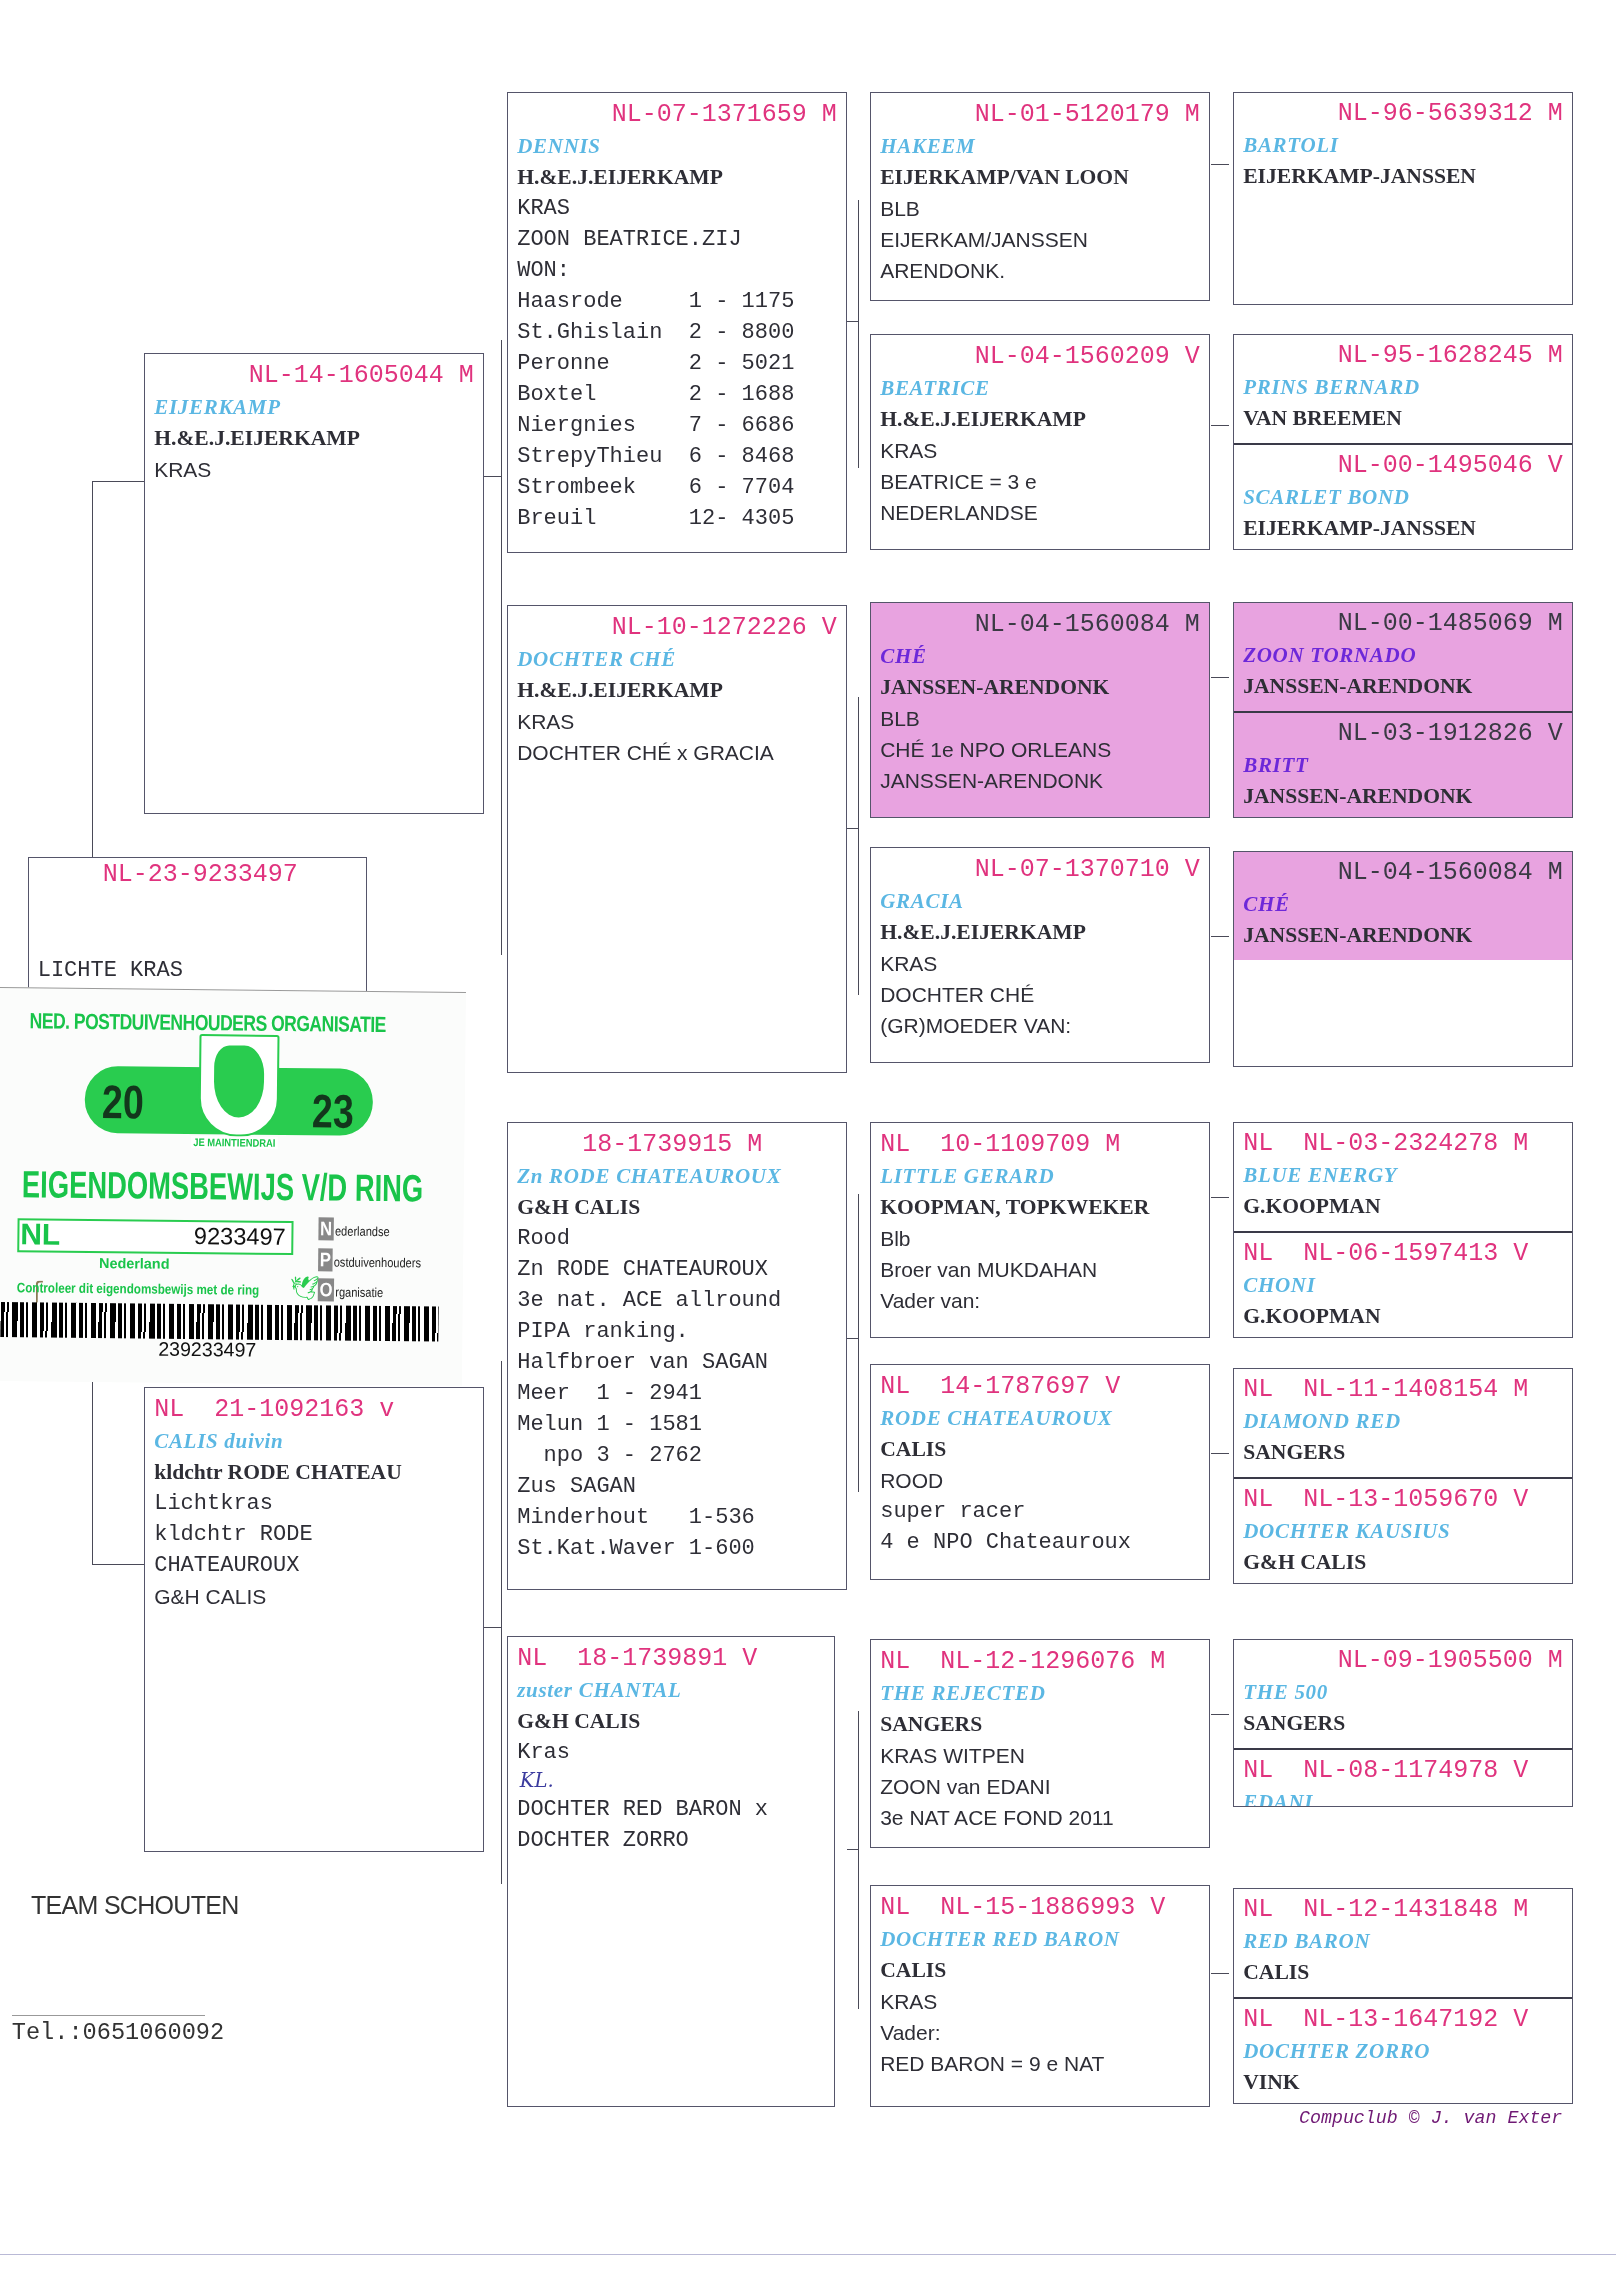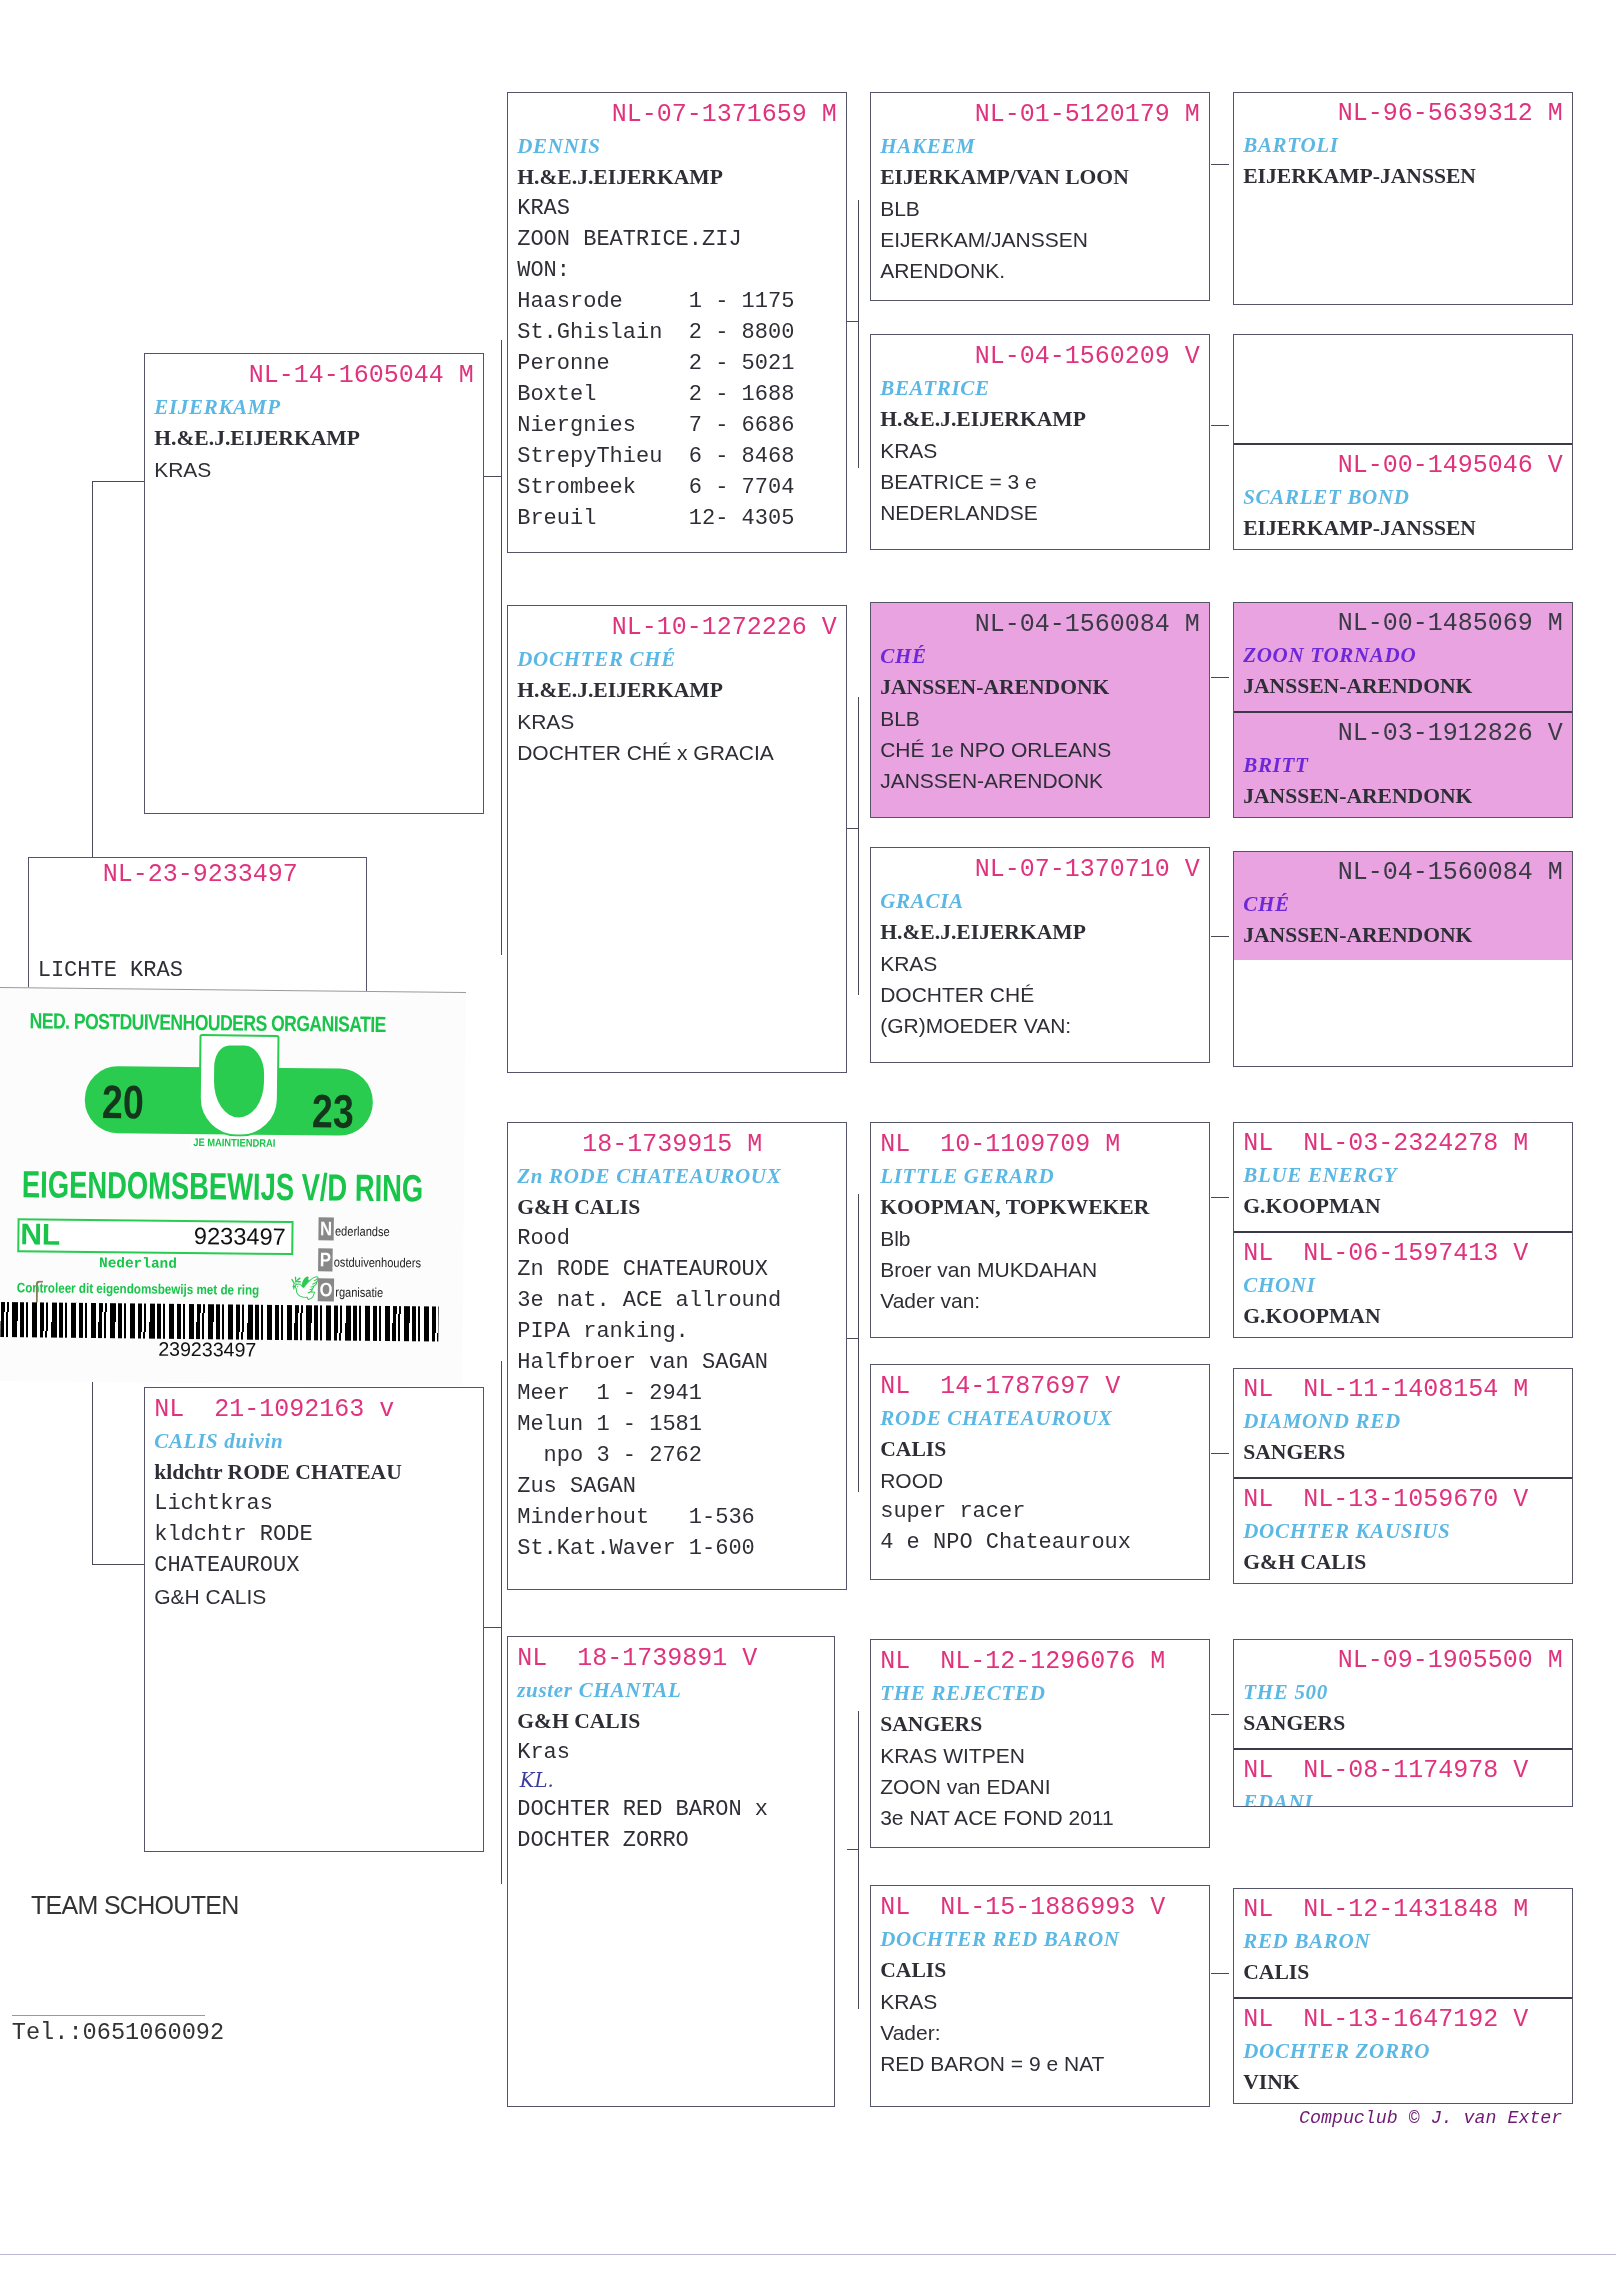--- a/index.html
+++ b/index.html
@@ -87,21 +87,21 @@
   }
   .card .title {
     position: absolute; left: 23.6px; top: 175px; color: #19c44a; font-weight: bold; font-size: 38px;
     font-family: "Liberation Sans", "DejaVu Sans", sans-serif; transform: scaleX(0.72); transform-origin: left; white-space: nowrap;
   }
   .card .ringbox {
     position: absolute; left: 19.6px; top: 230px; width: 272px; height: 30px; border: 2px solid #29cc4f; background: #fff;
   }
   .card .nl { position: absolute; left: 1.3px; top: -2.6px; color: #19c44a; font-weight: bold; font-size: 30px; font-family: "Liberation Sans", sans-serif; }
   .card .ringnum { position: absolute; right: 5.2px; top: 1.3px; font-size: 23.6px; color: #111; font-family: "Liberation Sans", sans-serif; }
-  .card .country { position: absolute; left: 102px; top: 266px; color: #19c44a; font-weight: bold; font-size: 14.4px; font-family: Liberation Mono, monospace; }
+  .card .country { position: absolute; left: 102px; top: 266px; color: #19c44a; font-weight: bold; font-size: 14.4px; font-family: Liberation Sans, sans-serif; }
   .card .check { position: absolute; left: 19.6px; top: 292px; color: #19c44a; font-weight: bold; font-size: 13.7px; font-family: "Liberation Sans", sans-serif; transform: scaleX(0.85); transform-origin: left; white-space: nowrap; }
   .card .npo { position: absolute; left: 321px; font-size: 13px; color: #222; font-family: "Liberation Sans", sans-serif; transform: scaleX(0.85); transform-origin: left; white-space: nowrap; }
   .card .npo b { display: inline-block; background: #888; color: #fff; font-size: 19.6px; padding: 0 2px; margin-right: 1.3px; }
   .card .barcode { position: absolute; left: 3.9px; top: 314px; width: 438px; height: 35px;
     background: repeating-linear-gradient(90deg, #000 0 3.9px, #fff 3.9px 5.9px, #000 5.9px 7.9px, #fff 7.9px 11.8px, #000 11.8px 17px, #fff 17px 19.6px);
   }
   .card .barnum { position: absolute; left: 162px; top: 348px; font-size: 19.6px; color: #111; font-family: "Liberation Sans", sans-serif; }
   .staple { position: absolute; left: 39px; top: 292px; width: 5.2px; height: 52px; border: 2px solid #8a7a55; border-right: none; border-radius: 3.9px 0 0 3.9px; }
   .dove { position: absolute; left: 293px; top: 283px; color: #29cc4f; font-size: 23.6px; }
 </style>
@@ -284,20 +284,25 @@
 
 <div class="box" style="left:1233px;top:92px;width:340px;height:213px;padding:0">
   <div class="half top" style="height:106px">
     <div class="ring">NL-96-5639312 M</div>
     <div class="name">BARTOLI</div>
     <div class="owner">EIJERKAMP-JANSSEN</div>
   </div>
 </div>
 
 <div class="box" style="left:1233px;top:334px;width:340px;height:216px;padding:0">
+  <div class="half top" style="height:108px">
+    <div class="ring">NL-95-1628245 M</div>
+    <div class="name">PRINS BERNARD</div>
+    <div class="owner">VAN BREEMEN</div>
+  </div>
   <div class="half bottom" style="top:108px;height:108px">
     <div class="ring">NL-00-1495046 V</div>
     <div class="name">SCARLET BOND</div>
     <div class="owner">EIJERKAMP-JANSSEN</div>
   </div>
 </div>
 
 <div class="box pink" style="left:1233px;top:602px;width:340px;height:216px;padding:0">
   <div class="half top pink" style="height:108px">
     <div class="ring dark">NL-00-1485069 M</div>

